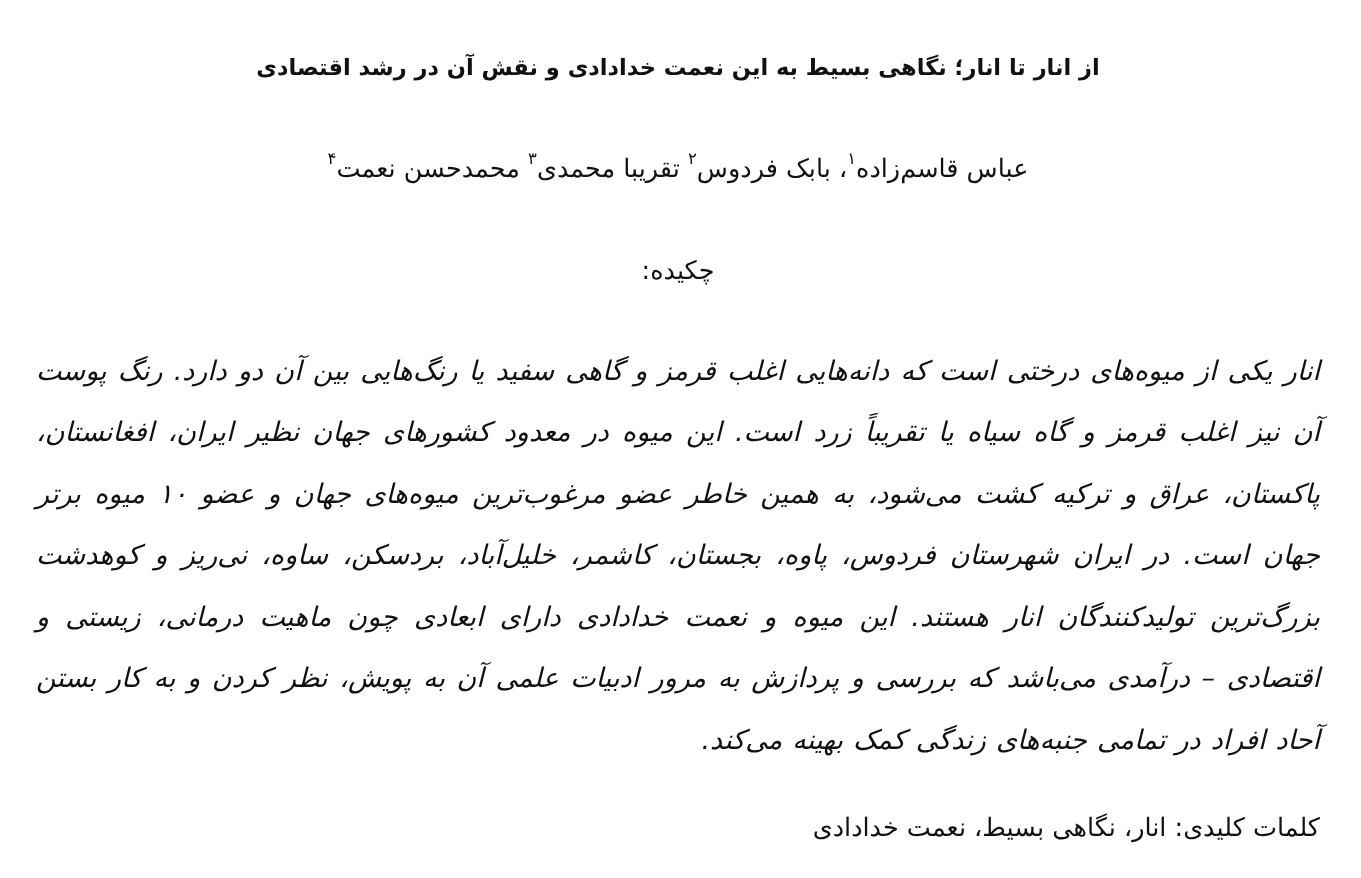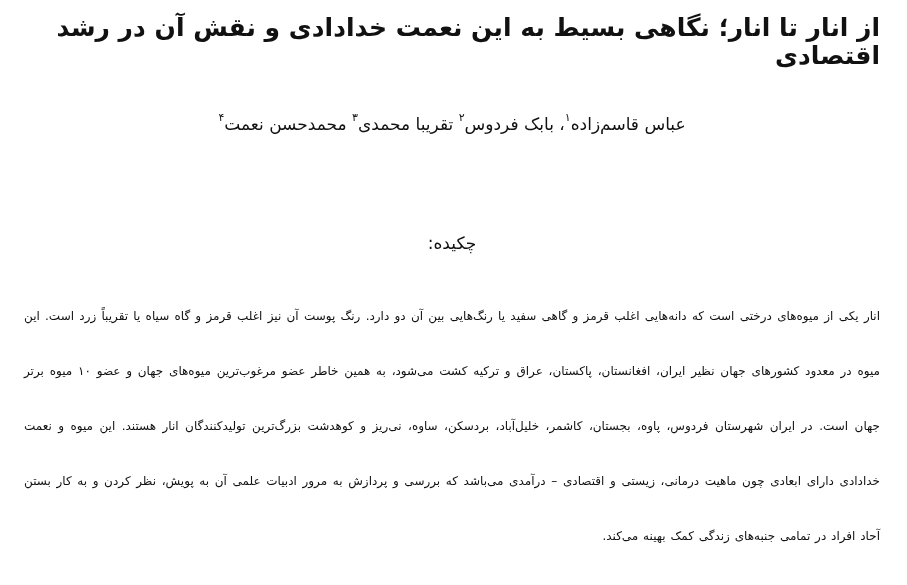--- a/index.html
+++ b/index.html
@@ -16,67 +16,74 @@
   }
   .page {
     box-sizing: border-box;
     width: 907px;
     height: 585px;
     padding: 0 27px 0 24px;
     direction: rtl;
     unicode-bidi: embed;
   }
   .paper-title {
-    margin: 14px 0 0 0;
-    font-size: 25px;
+    margin: 31px 0 0 0;
+    font-size: 15px;
     font-weight: bold;
+    text-align: center;
     line-height: 28px;
     letter-spacing: 0;
   }
   .authors-line {
     margin-top: 42px;
     text-align: center;
     font-size: 17px;
     line-height: 24px;
     font-weight: normal;
   }
   .authors-line sup {
     font-size: 11px;
     line-height: 0;
     position: relative;
     top: -2px;
   }
   .abstract-heading {
-    margin-top: 95px;
+    margin-top: 44px;
     text-align: center;
     font-size: 17px;
     font-weight: normal;
     line-height: 24px;
   }
   .abstract-paragraph {
     margin-top: 34px;
-    font-size: 12px;
-    line-height: 55px;
+    font-size: 18px;
+    line-height: 41px;
     text-align: justify;
     text-justify: inter-word;
     word-spacing: 1px;
+    font-style: italic;
   }
   .keywords-line {
     font-size: 17px;
     line-height: 41px;
     text-align: right;
   }
 </style>
 </head>
 <body>
 
 <div class="page">
 
   <h1 class="paper-title">از انار تا انار؛ نگاهی بسیط به این نعمت خدادادی و نقش آن در رشد اقتصادی</h1>
 
   <div class="authors-line"><span>عباس قاسم‌زاده</span><sup>۱</sup>، <span>بابک فردوس</span><sup>۲</sup> <span>تقریبا محمدی</span><sup>۳</sup> <span>محمدحسن نعمت</span><sup>۴</sup></div>
 
   <div class="abstract-heading">چکیده:</div>
 
   <p class="abstract-paragraph">انار یکی از میوه‌های درختی است که دانه‌هایی اغلب قرمز و گاهی سفید یا رنگ‌هایی بین آن دو دارد. رنگ پوست آن نیز اغلب قرمز و گاه سیاه یا تقریباً زرد است. این میوه در معدود کشورهای جهان نظیر ایران، افغانستان، پاکستان، عراق و ترکیه کشت می‌شود، به همین خاطر عضو مرغوب‌ترین میوه‌های جهان و عضو ۱۰ میوه برتر جهان است. در ایران شهرستان فردوس، پاوه، بجستان، کاشمر، خلیل‌آباد، بردسکن، ساوه، نی‌ریز و کوهدشت بزرگ‌ترین تولیدکنندگان انار هستند. این میوه و نعمت خدادادی دارای ابعادی چون ماهیت درمانی، زیستی و اقتصادی – درآمدی می‌باشد که بررسی و پردازش به مرور ادبیات علمی آن به پویش، نظر کردن و به کار بستن آحاد افراد در تمامی جنبه‌های زندگی کمک بهینه می‌کند.</p>
 
+  <div class="keywords-line">
+    <span>کلمات کلیدی:</span>
+    <span> </span>
+    <span>انار، نگاهی بسیط، نعمت خدادادی</span>
+  </div>
 
 </div>
 
 </body></html>

